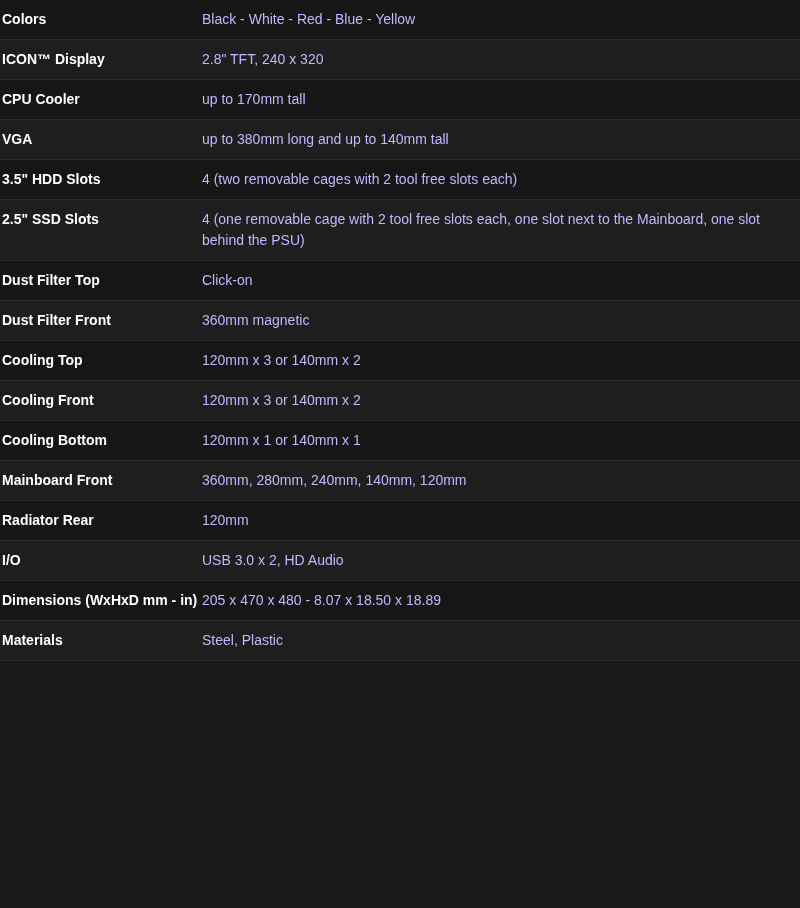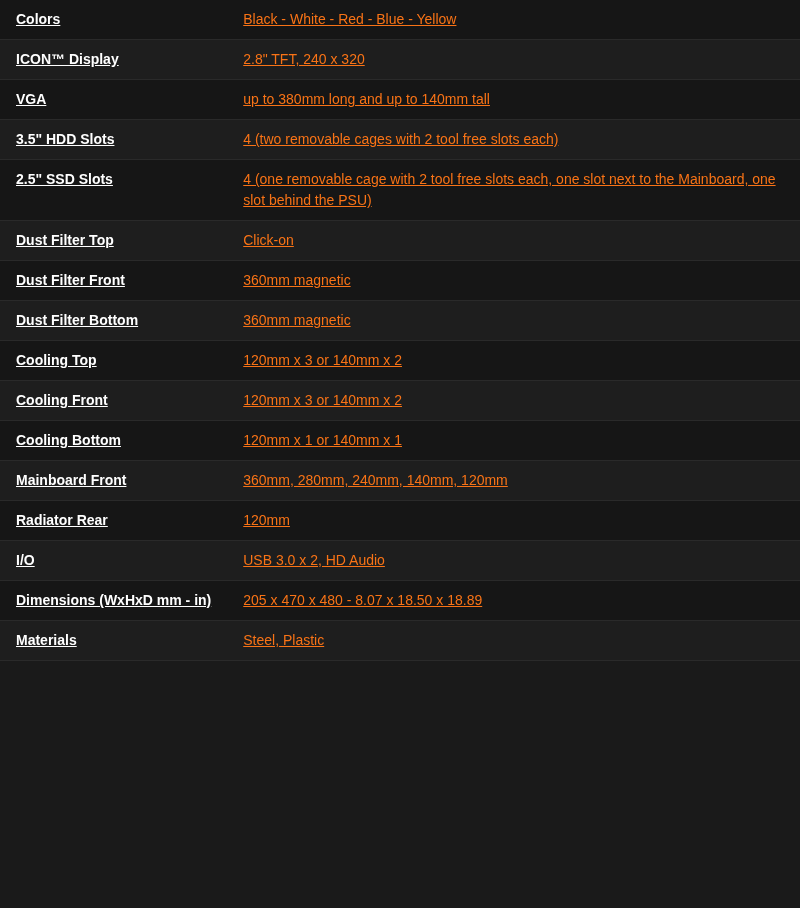--- a/index.html
+++ b/index.html
@@ -21,71 +21,70 @@
     .spec-table tr {
       border-bottom: 1px solid #2a2a2a;
     }
     .spec-table tr:nth-child(even) {
       background-color: #1e1e1e;
     }
     .spec-table tr:nth-child(odd) {
       background-color: #161616;
     }
     .spec-table td {
-      padding: 9px 16px;
+      padding: 9px 2px;
       vertical-align: top;
       line-height: 1.5;
-      text-decoration: underline;
     }
     .spec-table td:first-child {
       font-weight: bold;
       width: 200px;
       min-width: 200px;
       color: #ffffff;
       white-space: nowrap;
     }
     .spec-table td:last-child {
-      color: #f97316;
+      color: #c4b5fd;
     }
   </style>
 </head>
 <body>
 
 <table class="spec-table">
   <tbody id="spec-tbody">
       <tr>
         <td>Colors</td>
         <td>Black - White - Red - Blue - Yellow</td>
       </tr>
       <tr>
         <td>ICON™ Display</td>
         <td>2.8" TFT, 240 x 320</td>
+      </tr>
+      <tr>
+        <td>CPU Cooler</td>
+        <td>up to 170mm tall</td>
       </tr>
       <tr>
         <td>VGA</td>
         <td>up to 380mm long and up to 140mm tall</td>
       </tr>
       <tr>
         <td>3.5" HDD Slots</td>
         <td>4 (two removable cages with 2 tool free slots each)</td>
       </tr>
       <tr>
         <td>2.5" SSD Slots</td>
         <td>4 (one removable cage with 2 tool free slots each, one slot next to the Mainboard, one slot behind the PSU)</td>
       </tr>
       <tr>
         <td>Dust Filter Top</td>
         <td>Click-on</td>
       </tr>
       <tr>
         <td>Dust Filter Front</td>
-        <td>360mm magnetic</td>
-      </tr>
-      <tr>
-        <td>Dust Filter Bottom</td>
         <td>360mm magnetic</td>
       </tr>
       <tr>
         <td>Cooling Top</td>
         <td>120mm x 3 or 140mm x 2</td>
       </tr>
       <tr>
         <td>Cooling Front</td>
         <td>120mm x 3 or 140mm x 2</td>
       </tr>

